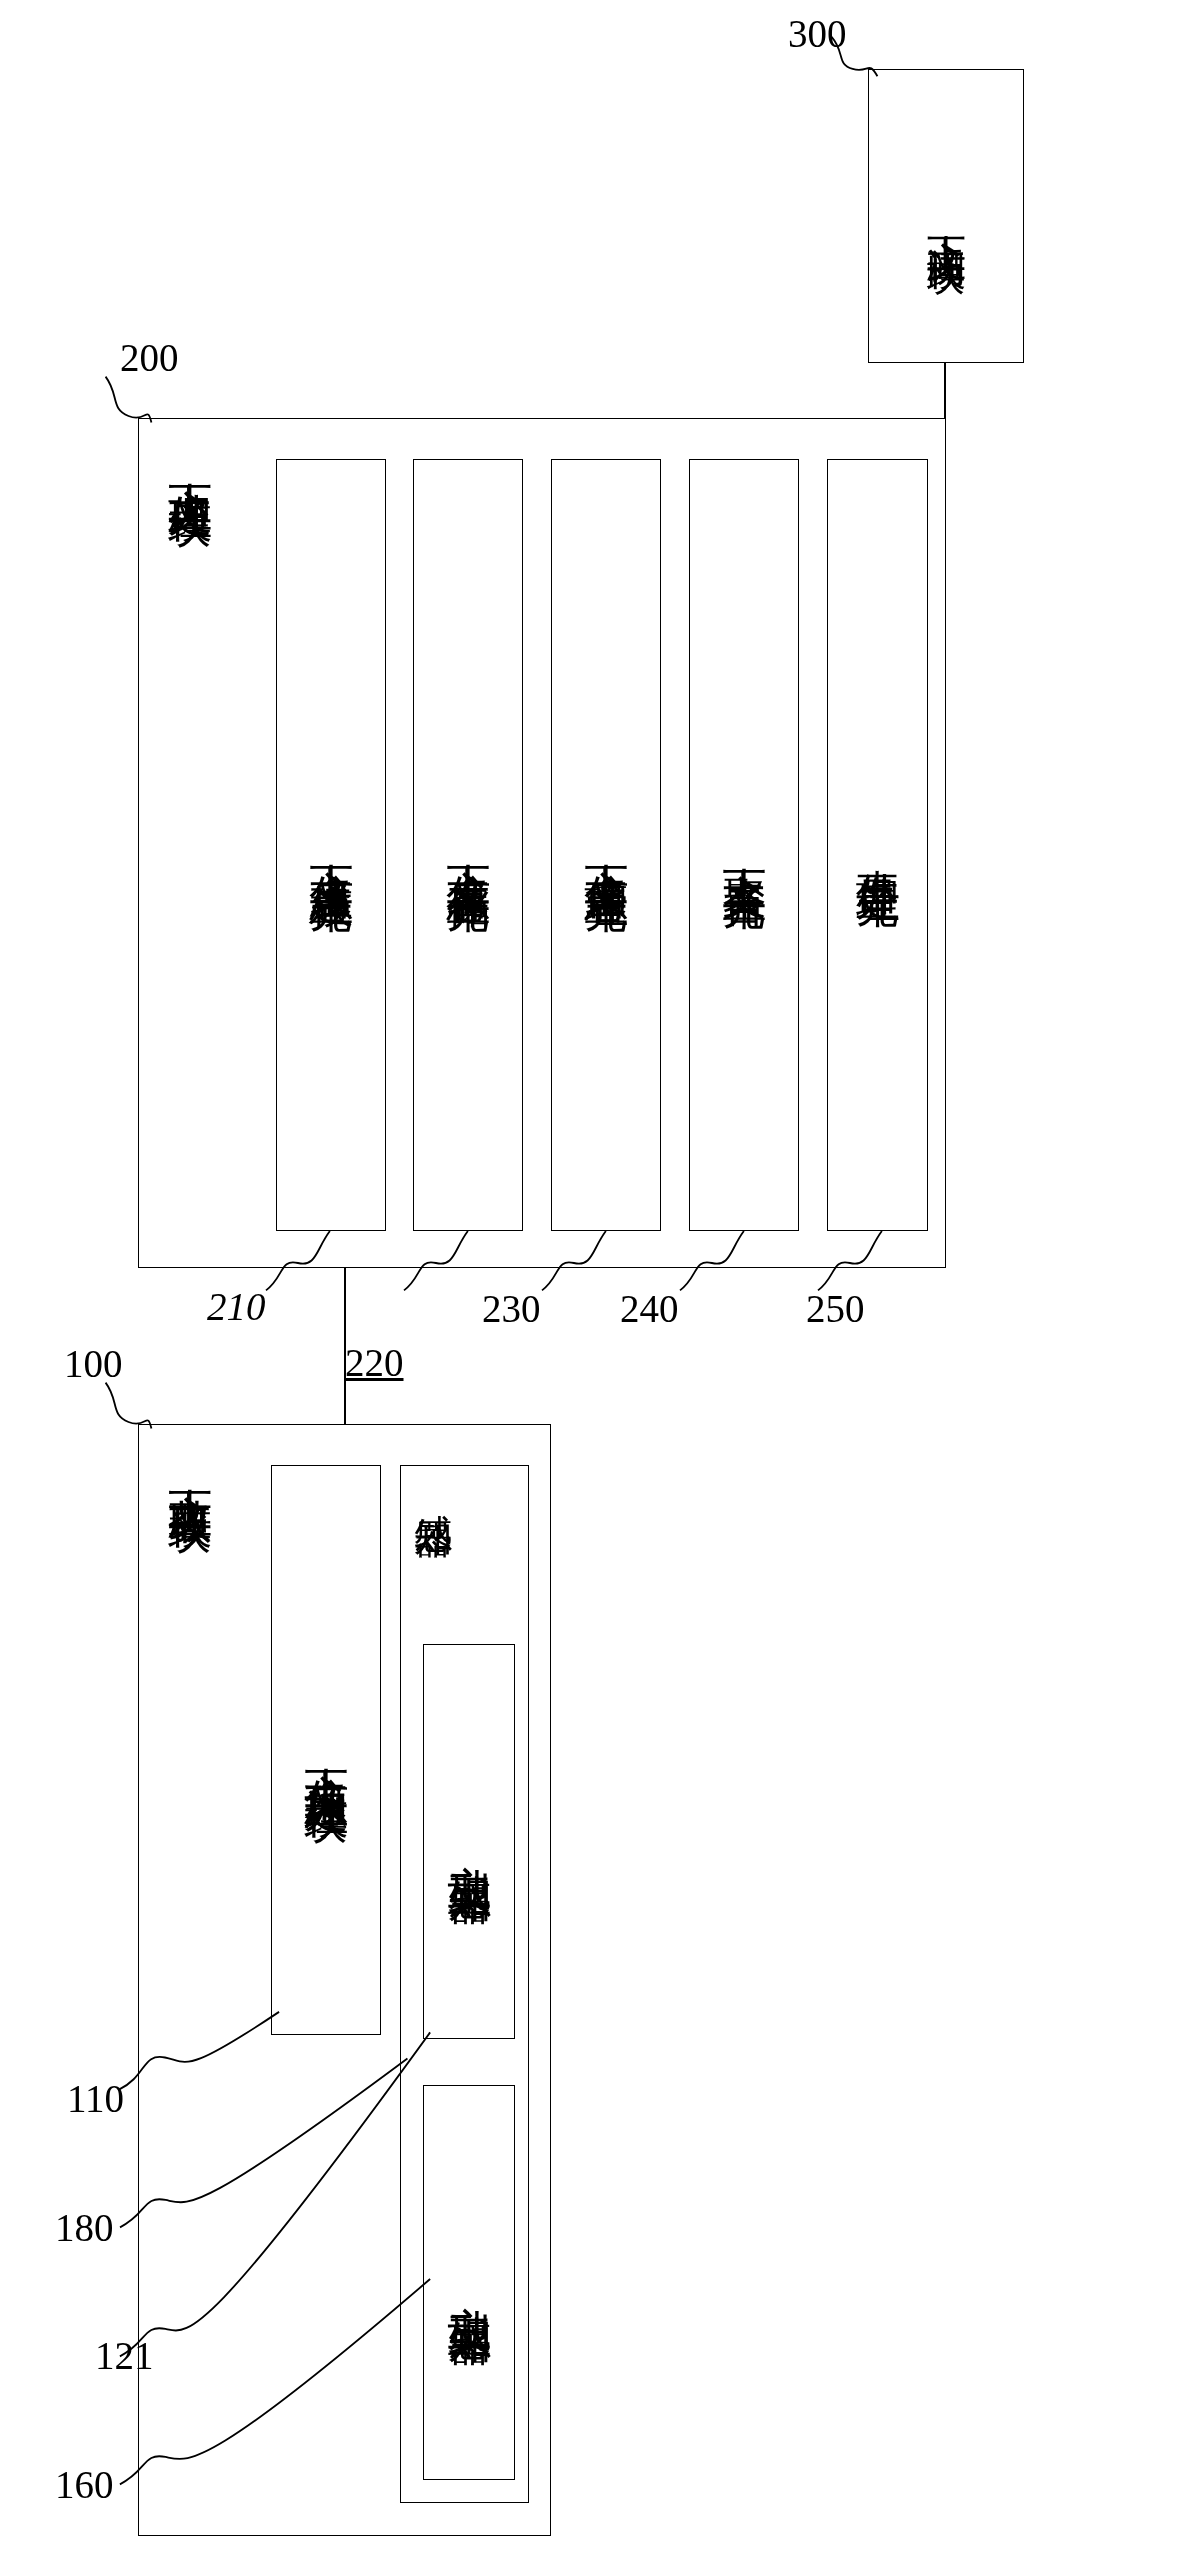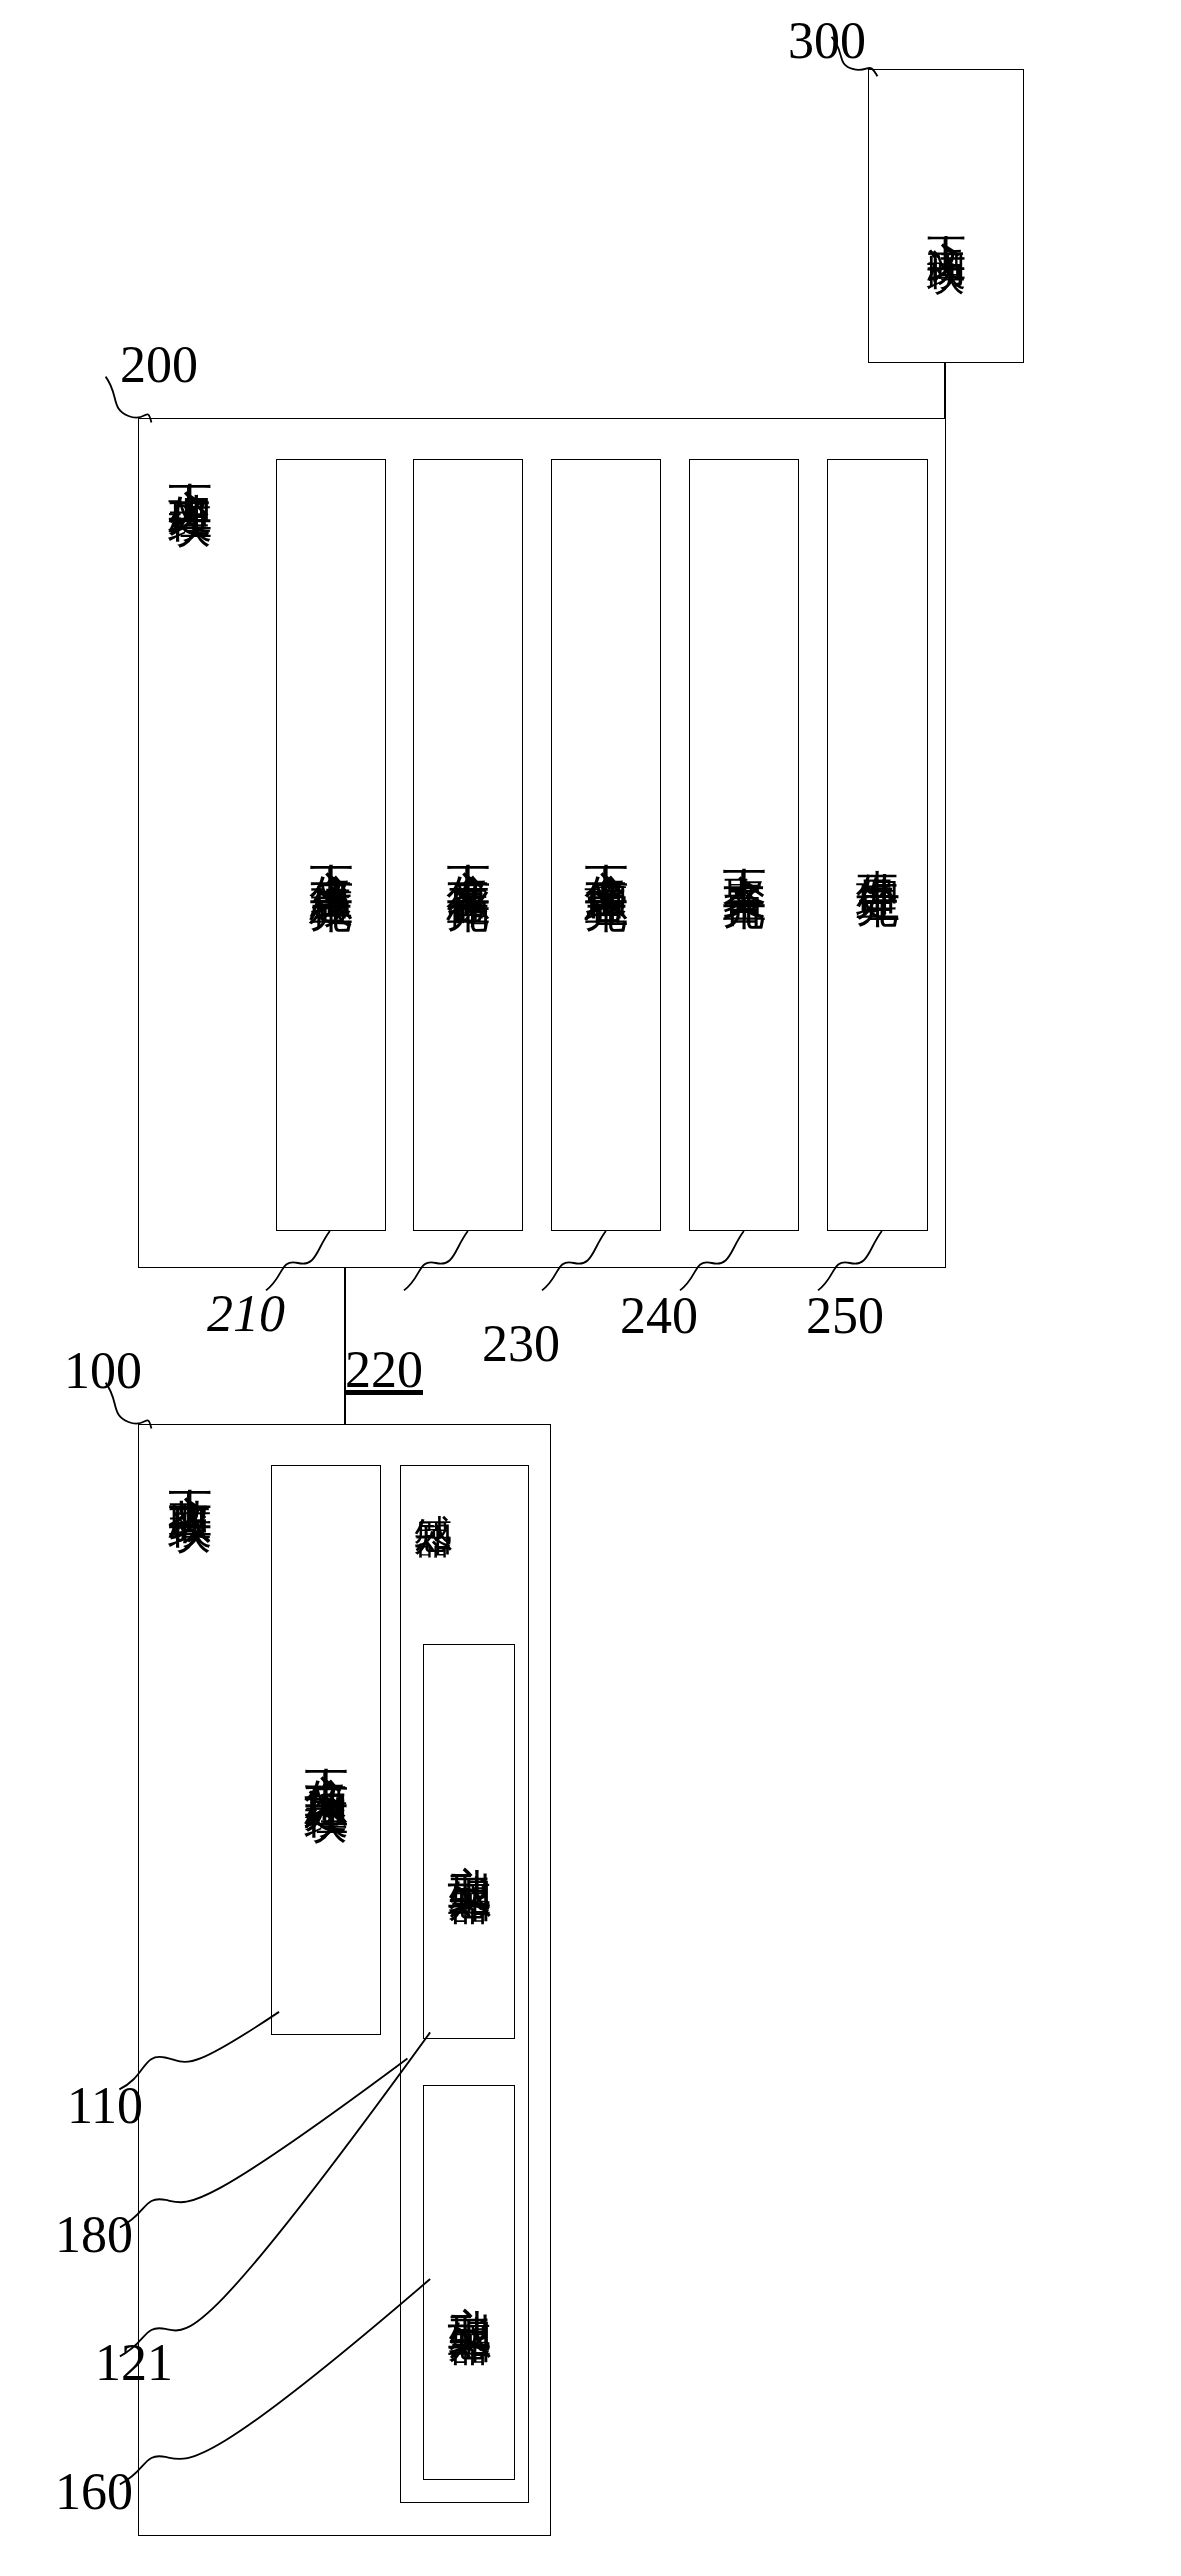--- a/index.html
+++ b/index.html
@@ -32,21 +32,21 @@
     top: 27.6px;
     left: 27.6px;
   }
   .unit {
     display: flex;
     align-items: center;
     justify-content: center;
   }
   .ref-num {
     position: absolute;
-    font-size: 52px;
+    font-size: 39px;
     font-family: "Times New Roman", serif;
   }
   .connector {
     position: absolute;
     background: #000;
   }
   svg.squiggle {
     position: absolute;
     overflow: visible;
   }
@@ -118,21 +118,21 @@
     <span class="vlabel">上下文信息存储单元</span>
   </div>
   <span class="ref-num" style="left:345px; top:1340px;text-decoration:underline;">220</span>
   <svg class="squiggle" style="left:404px; top:1231px;" width="73" height="64" viewBox="0 0 80 70">
     <path d="M0 65 C 20 50, 15 30, 35 35 S 55 20, 70 0" stroke="#000" stroke-width="2" fill="none"></path>
   </svg>
 
   <div class="box unit" style="left:551px; top:459px; width:110px; height:772px;">
     <span class="vlabel">上下文信息管理单元</span>
   </div>
-  <span class="ref-num" style="left:482px; top:1286px;margin-top:28px;">230</span>
+  <span class="ref-num" style="left:482px; top:1286px;">230</span>
   <svg class="squiggle" style="left:542px; top:1231px;" width="73" height="64" viewBox="0 0 80 70">
     <path d="M0 65 C 20 50, 15 30, 35 35 S 55 20, 70 0" stroke="#000" stroke-width="2" fill="none"></path>
   </svg>
 
   <div class="box unit" style="left:689px; top:459px; width:110px; height:772px;">
     <span class="vlabel">上下文聚合单元</span>
   </div>
   <span class="ref-num" style="left:620px; top:1286px;">240</span>
   <svg class="squiggle" style="left:680px; top:1231px;" width="73" height="64" viewBox="0 0 80 70">
     <path d="M0 65 C 20 50, 15 30, 35 35 S 55 20, 70 0" stroke="#000" stroke-width="2" fill="none"></path>

